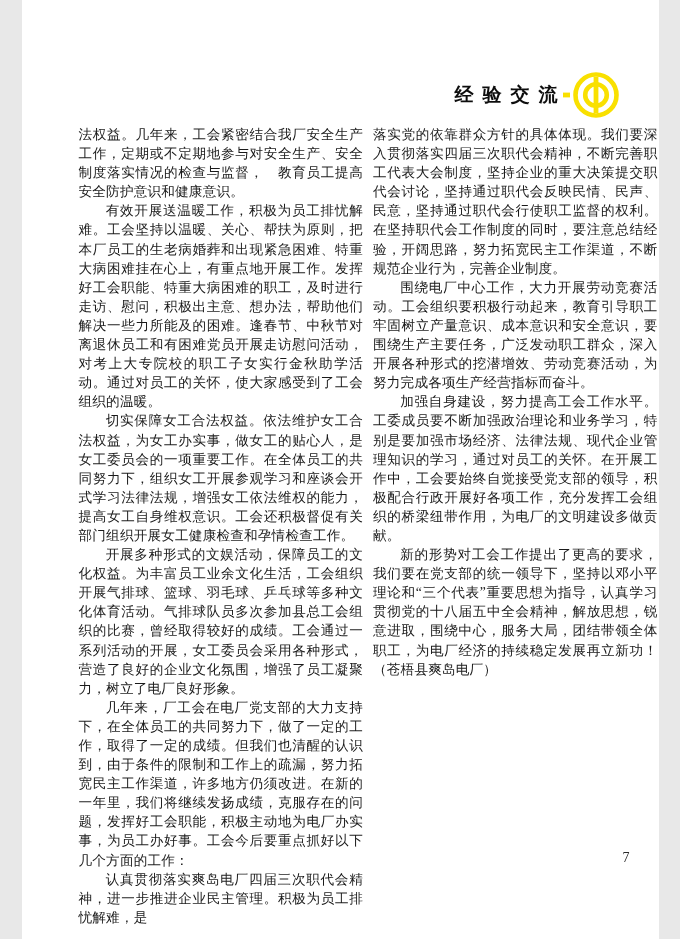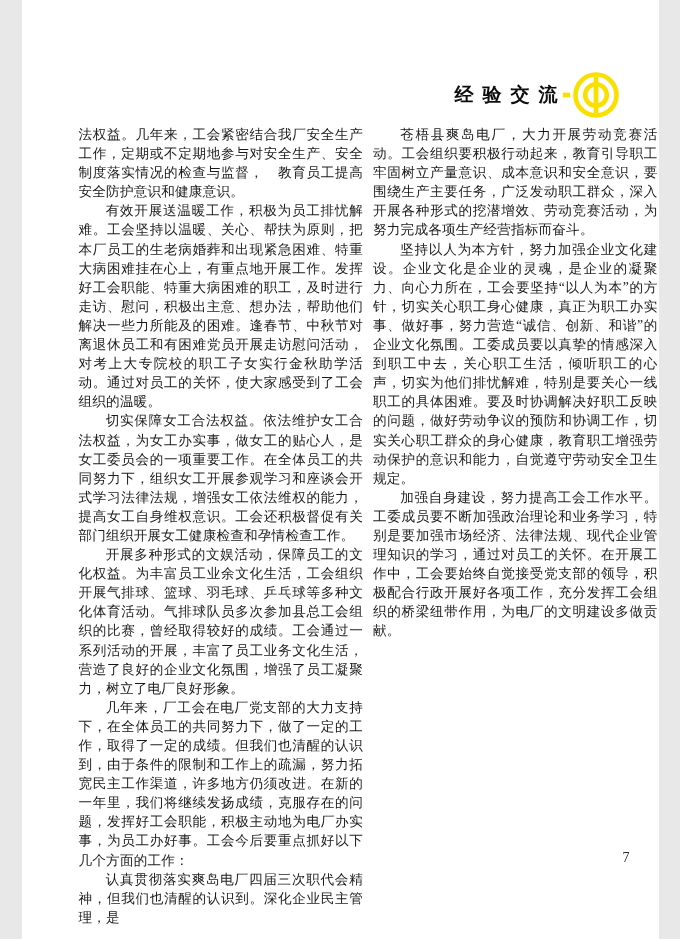--- a/index.html
+++ b/index.html
@@ -68,26 +68,27 @@
       <rect x="30.6" y="7" width="4.8" height="36" fill="currentColor"></rect>
       <circle cx="33" cy="25" r="10.8" fill="none" stroke="currentColor" stroke-width="4.6"></circle>
     </svg>
   </div>
 
   <div class="columns">
     <div class="column">
       <p class="continuation">法权益。几年来，工会紧密结合我厂安全生产工作，定期或不定期地参与对安全生产、安全制度落实情况的检查与监督，　教育员工提高安全防护意识和健康意识。</p>
       <p>有效开展送温暖工作，积极为员工排忧解难。工会坚持以温暖、关心、帮扶为原则，把本厂员工的生老病婚葬和出现紧急困难、特重大病困难挂在心上，有重点地开展工作。发挥好工会职能、特重大病困难的职工，及时进行走访、慰问，积极出主意、想办法，帮助他们解决一些力所能及的困难。逢春节、中秋节对离退休员工和有困难党员开展走访慰问活动，对考上大专院校的职工子女实行金秋助学活动。通过对员工的关怀，使大家感受到了工会组织的温暖。</p>
       <p>切实保障女工合法权益。依法维护女工合法权益，为女工办实事，做女工的贴心人，是女工委员会的一项重要工作。在全体员工的共同努力下，组织女工开展参观学习和座谈会开式学习法律法规，增强女工依法维权的能力，提高女工自身维权意识。工会还积极督促有关部门组织开展女工健康检查和孕情检查工作。</p>
-      <p>开展多种形式的文娱活动，保障员工的文化权益。为丰富员工业余文化生活，工会组织开展气排球、篮球、羽毛球、乒乓球等多种文化体育活动。气排球队员多次参加县总工会组织的比赛，曾经取得较好的成绩。工会通过一系列活动的开展，丰富了员工业务文化生活，营造了良好的企业文化氛围，增强了员工凝聚力，树立了电厂良好形象。</p>
+      <p>开展多种形式的文娱活动，保障员工的文化权益。为丰富员工业余文化生活，工会组织开展气排球、篮球、羽毛球、乒乓球等多种文化体育活动。气排球队员多次参加县总工会组织的比赛，曾经取得较好的成绩。工会通过一系列活动的开展，女工委员会采用各种形式，营造了良好的企业文化氛围，增强了员工凝聚力，树立了电厂良好形象。</p>
       <p>几年来，厂工会在电厂党支部的大力支持下，在全体员工的共同努力下，做了一定的工作，取得了一定的成绩。但我们也清醒的认识到，由于条件的限制和工作上的疏漏，努力拓宽民主工作渠道，许多地方仍须改进。在新的一年里，我们将继续发扬成绩，克服存在的问题，发挥好工会职能，积极主动地为电厂办实事，为员工办好事。工会今后要重点抓好以下几个方面的工作：</p>
-      <p>认真贯彻落实爽岛电厂四届三次职代会精神，但我们也清醒的认识到。深化企业民主管理，是</p>
+      <p>认真贯彻落实爽岛电厂四届三次职代会精神，进一步推进企业民主管理。积极为员工排忧解难，是</p>
     </div>
     <div class="column">
-      <p>苍梧县爽岛电厂，大力开展劳动竞赛活动。工会组织要积极行动起来，教育引导职工牢固树立产量意识、成本意识和安全意识，要围绕生产主要任务，广泛发动职工群众，深入开展各种形式的挖潜增效、劳动竞赛活动，为努力完成各项生产经营指标而奋斗。</p>
-      <p>坚持以人为本方针，努力加强企业文化建设。企业文化是企业的灵魂，是企业的凝聚力、向心力所在，工会要坚持“以人为本”的方针，切实关心职工身心健康，真正为职工办实事、做好事，努力营造“诚信、创新、和谐”的企业文化氛围。工委成员要以真挚的情感深入到职工中去，关心职工生活，倾听职工的心声，切实为他们排忧解难，特别是要关心一线职工的具体困难。要及时协调解决好职工反映的问题，做好劳动争议的预防和协调工作，切实关心职工群众的身心健康，教育职工增强劳动保护的意识和能力，自觉遵守劳动安全卫生规定。</p>
+      <p class="continuation">落实党的依靠群众方针的具体体现。我们要深入贯彻落实四届三次职代会精神，不断完善职工代表大会制度，坚持企业的重大决策提交职代会讨论，坚持通过职代会反映民情、民声、民意，坚持通过职代会行使职工监督的权利。在坚持职代会工作制度的同时，要注意总结经验，开阔思路，努力拓宽民主工作渠道，不断规范企业行为，完善企业制度。</p>
+      <p>围绕电厂中心工作，大力开展劳动竞赛活动。工会组织要积极行动起来，教育引导职工牢固树立产量意识、成本意识和安全意识，要围绕生产主要任务，广泛发动职工群众，深入开展各种形式的挖潜增效、劳动竞赛活动，为努力完成各项生产经营指标而奋斗。</p>
       <p>加强自身建设，努力提高工会工作水平。工委成员要不断加强政治理论和业务学习，特别是要加强市场经济、法律法规、现代企业管理知识的学习，通过对员工的关怀。在开展工作中，工会要始终自觉接受党支部的领导，积极配合行政开展好各项工作，充分发挥工会组织的桥梁纽带作用，为电厂的文明建设多做贡献。</p>
+      <p>新的形势对工会工作提出了更高的要求，我们要在党支部的统一领导下，坚持以邓小平理论和“三个代表”重要思想为指导，认真学习贯彻党的十八届五中全会精神，解放思想，锐意进取，围绕中心，服务大局，团结带领全体职工，为电厂经济的持续稳定发展再立新功！　　（苍梧县爽岛电厂）</p>
     </div>
   </div>
 
   <div class="page-number">7</div>
 
 </div>
 
 </body></html>

